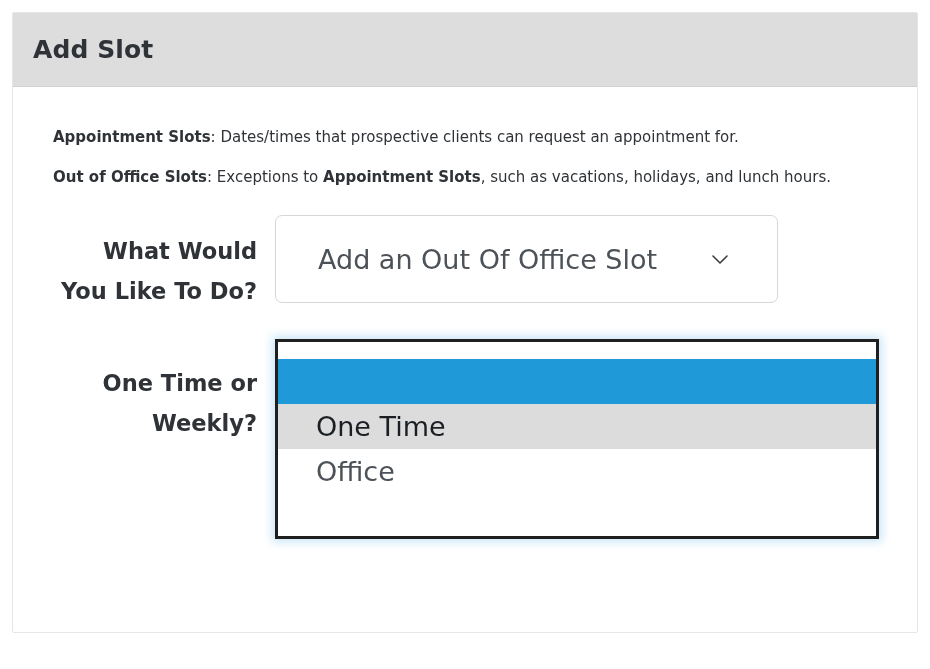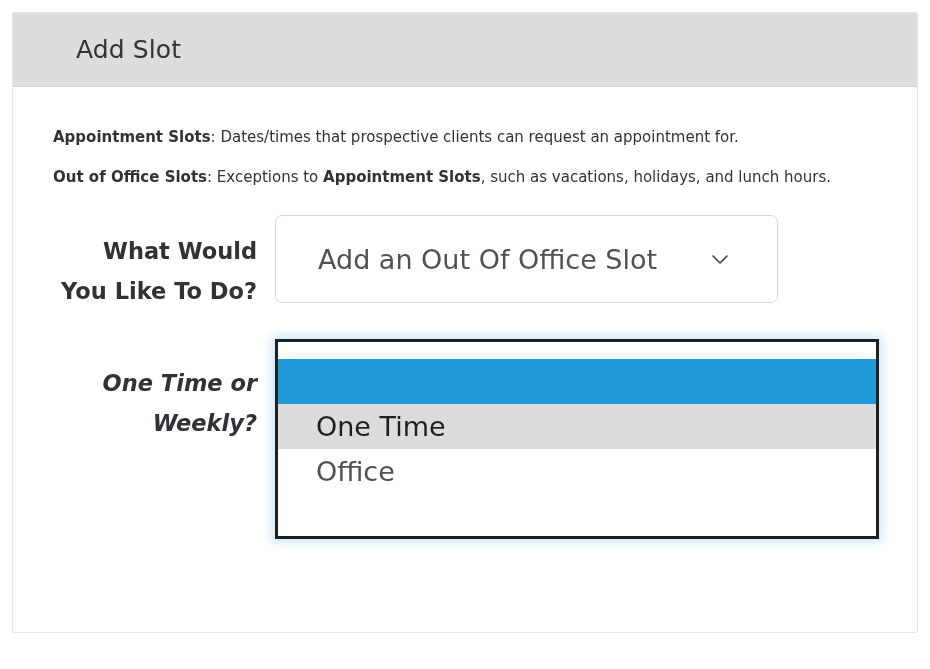--- a/index.html
+++ b/index.html
@@ -33,24 +33,23 @@
     height: 74px;
     background: #dddddd;
     border-bottom: 1px solid #d2d2d2;
     display: flex;
     align-items: center;
     padding-left: 20px;
     box-sizing: border-box;
   }
   .card-header-title {
     font-size: 25px;
-    font-weight: normal;
+    font-weight: bold;
     color: #2f3337;
     letter-spacing: 0.1px;
-    margin-left: 43px;
   }
 
   .card-body {
     padding: 30px 22px 0 40px;
     box-sizing: border-box;
   }
 
   
   .description {
     font-size: 15px;
@@ -74,21 +73,21 @@
     flex: 0 0 222px;
     text-align: right;
     font-size: 22.5px;
     line-height: 40px;
     font-weight: bold;
     color: #2f3337;
     padding-right: 18px;
     box-sizing: border-box;
   }
   .row-one .field-label { padding-top: 16px; }
-  .row-two .field-label { padding-top: 18px; font-style: italic; }
+  .row-two .field-label { padding-top: 18px; }
 
   .field-control {
     position: relative;
     flex: 1 1 auto;
   }
 
   
   .select-box {
     position: relative;
     width: 503px;

